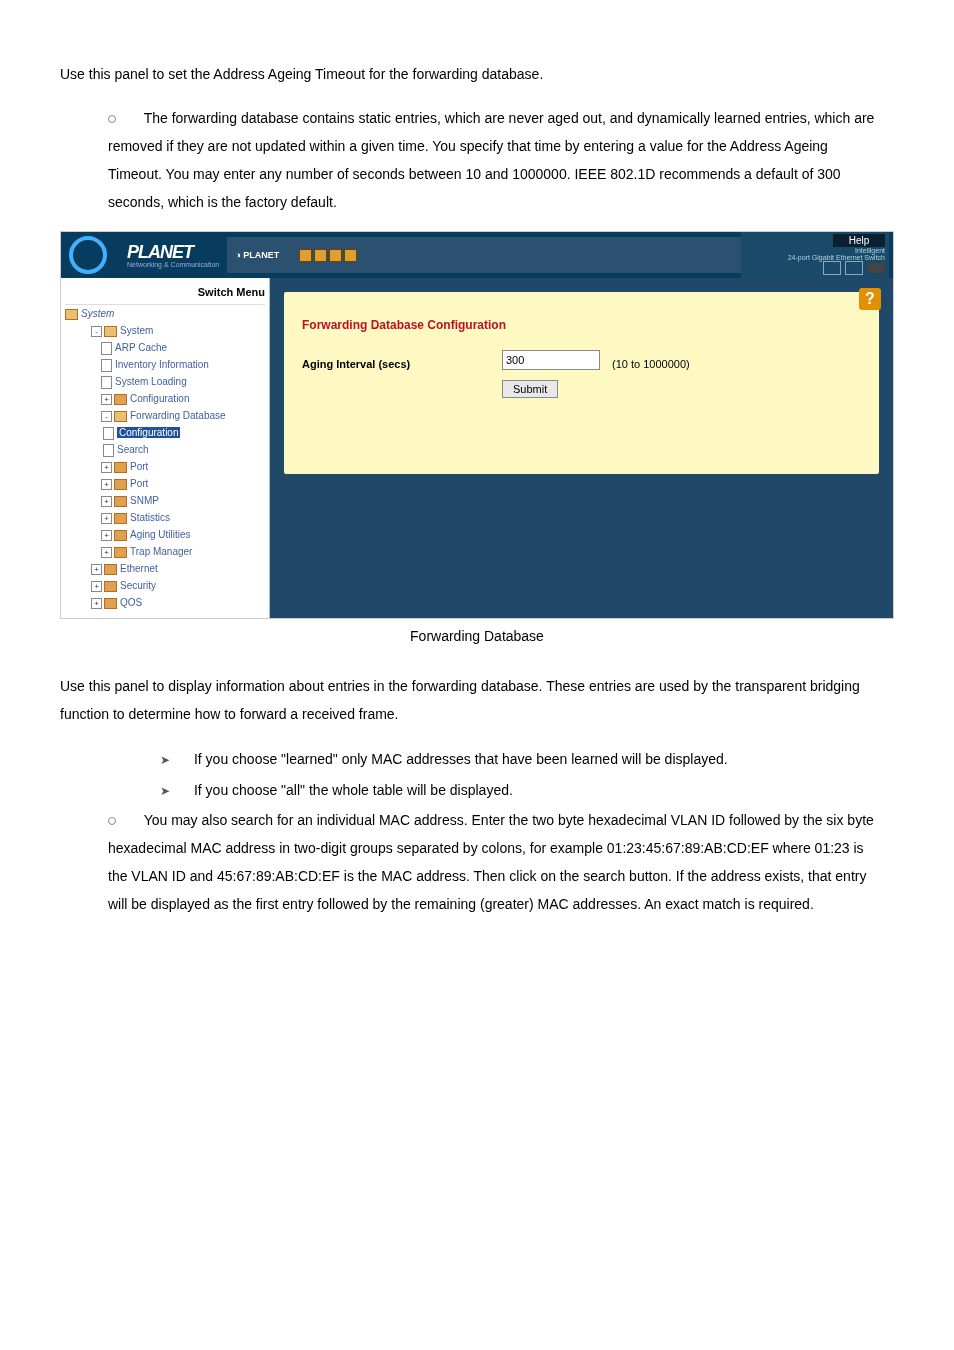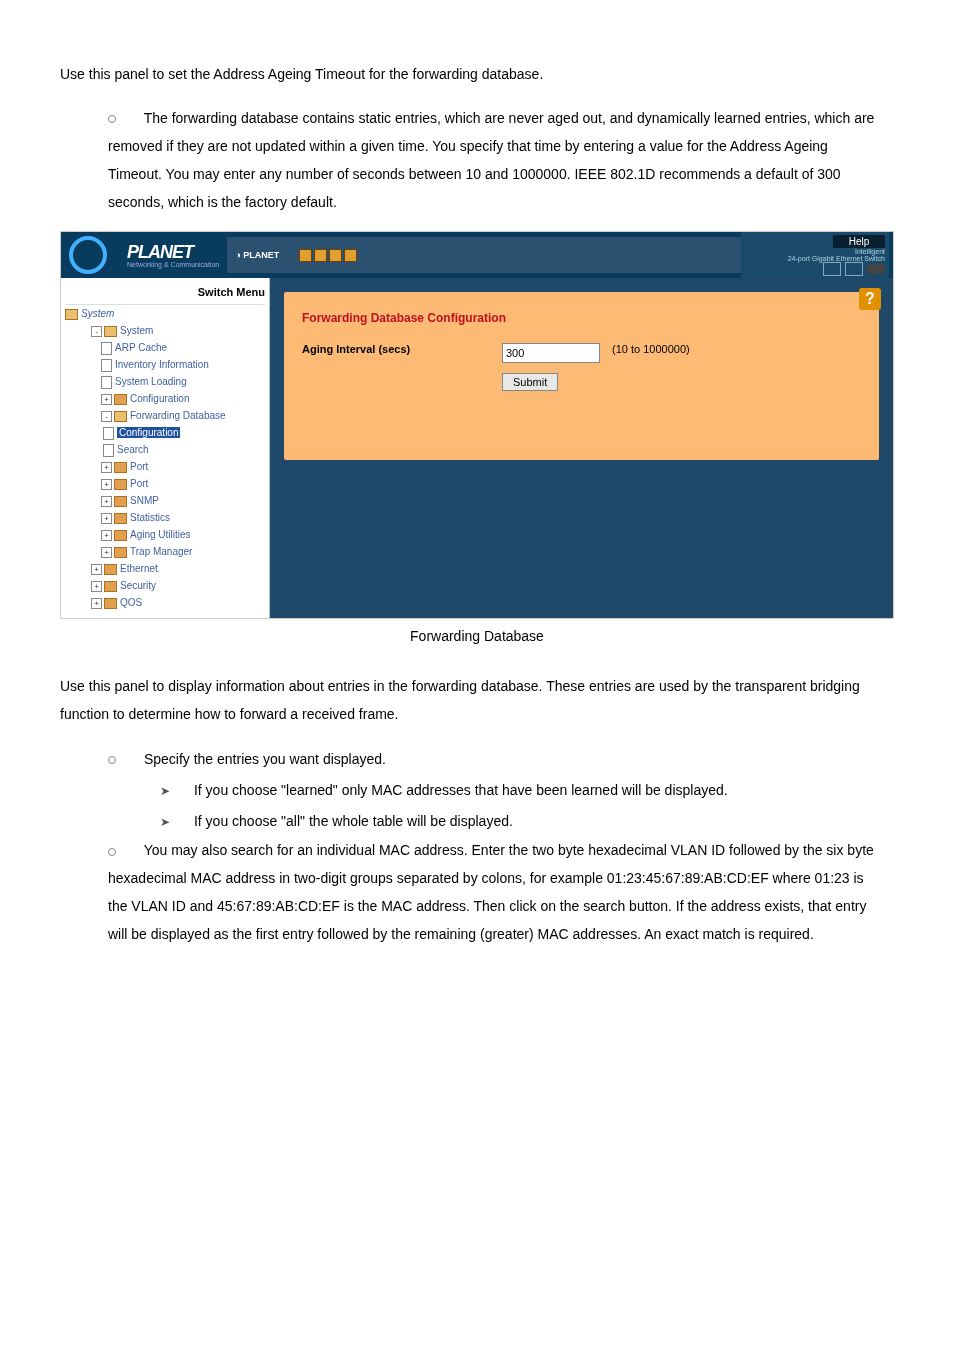--- a/index.html
+++ b/index.html
@@ -16,44 +16,44 @@
 .top-bar{height:46px;background:#083c5e;display:flex;align-items:center;justify-content:space-between;padding:0 8px;position:relative}
 .logo-wrap{display:flex;align-items:center;gap:20px}
 .logo-ring{width:30px;height:30px;border:4px solid #40b0ff;border-radius:50%}
 .logo-txt{color:#fff;display:flex;flex-direction:column;line-height:1}
 .logo-txt .big{font-size:18px;font-weight:900;font-style:italic;letter-spacing:-1px}
 .logo-txt .small{font-size:7px;color:#9ad}
 .mid-panel{height:36px;background:#2b5070;flex:1;margin:0 8px;display:flex;align-items:center;padding:0 8px;gap:20px}
 .mid-logo{color:#fff;font-size:9px;font-weight:bold}
 .yellow-block{display:flex;gap:2px}
 .yport{width:11px;height:11px;background:#e0a030;border:1px solid #704000}
-.help-box{position:absolute;right:4px;top:0;bottom:0;width:140px;background:#1a4a6a;color:#b0d0e0;font-size:7px;text-align:right;padding:2px 4px;display:flex;flex-direction:column;justify-content:center}
+.help-box{position:absolute;right:4px;top:0;bottom:0;width:140px;background:#1a4a6a;color:#b0d0e0;font-size:7px;text-align:right;padding:2px 4px;display:flex;flex-direction:column;justify-content:flex-start}
 .help-box .hl{background:#0a2030;color:#fff;text-align:center;font-size:10px;padding:1px 6px;width:40px;align-self:flex-end}
 .help-icons{display:flex;justify-content:flex-end;gap:4px;align-items:center}
 .sq-icon{width:16px;height:12px;border:1px solid #8ab;display:inline-block}
 .notch{width:18px;height:10px;background:#444;border-radius:2px}
 
 .shot-body{display:flex;min-height:340px}
 .menu-col{width:200px;background:#fff;border-right:1px solid #b0c0cc;padding:6px 4px}
 .menu-title{text-align:right;font-weight:bold;font-size:11px;padding:2px 0 6px 0;border-bottom:1px solid #ddd}
 .tree{font-size:10px;color:#4060a0;line-height:1.7}
 .tree-root{color:#4060a0}
 .folder-ico{display:inline-block;width:11px;height:9px;background:#e0a050;border:1px solid #b07020;vertical-align:middle;margin-right:3px}
 .folder-ico.open{background:#e8c070}
 .page-ico{display:inline-block;width:9px;height:11px;background:#fff;border:1px solid #888;vertical-align:middle;margin-right:3px}
 .lvl1{margin-left:26px}
 .lvl2{margin-left:36px}
 .lvl3{margin-left:38px}
 .boxsign{display:inline-block;width:9px;height:9px;border:1px solid #888;font-size:8px;line-height:9px;text-align:center;color:#333;margin-right:2px;background:#fff}
 .sel{background:#2050a0;color:#fff;padding:0 2px}
 
 .content-col{flex:1;background:#1f4869;position:relative}
-.content-panel{background:#fdba74;margin:14px;border-radius:2px;min-height:130px;padding:19px 18px}
+.content-panel{background:#fef9c3;margin:14px;border-radius:2px;min-height:130px;padding:26px 18px}
 .cp-title{color:#c01020;font-weight:bold;font-size:12px}
-.cp-row{display:flex;align-items:flex-start;margin-top:18px;font-size:11px}
+.cp-row{display:flex;align-items:flex-end;margin-top:18px;font-size:11px}
 .cp-label{font-weight:bold;width:200px}
 .cp-input{border:1px solid #888;width:90px;height:18px;font-size:11px;padding:0 3px}
 .cp-hint{font-size:11px;margin-left:12px}
 .cp-btn-row{margin-top:10px;margin-left:200px}
 .cp-btn{font-size:11px;padding:2px 10px;border:1px solid #888;background:#e8e8e8}
 .qmark{position:absolute;top:10px;right:12px;width:22px;height:22px;background:#e09000;border-radius:3px;color:#fff;font-weight:bold;text-align:center;line-height:22px;font-size:16px}
 
 .caption{text-align:center;font-size:14px;margin:10px 0 28px 0}
 </style>
 </head>
@@ -134,23 +134,20 @@
         </div>
       </div>
     </div>
   </div>
 </div>
 
 <div class="caption">Forwarding Database</div>
 
 <p class="para">Use this panel to display information about entries in the forwarding database. These entries are used by the transparent bridging function to determine how to forward a received frame.</p>
 
-<div class="indent1 bullet-line">
-  <span class="circle"></span><span> Specify the entries you want displayed.</span>
-</div>
 <div class="sublist bullet-line">
   <span class="arrow">➤</span><span> If you choose "learned" only MAC addresses that have been learned will be displayed.</span>
 </div>
 <div class="sublist bullet-line">
   <span class="arrow">➤</span><span> If you choose "all" the whole table will be displayed.</span>
 </div>
 <div class="para indent1">
   <span class="circle"></span><span> You may also search for an individual MAC address. Enter the two byte hexadecimal VLAN ID followed by the six byte hexadecimal MAC address in two-digit groups separated by colons, for example 01:23:45:67:89:AB:CD:EF where 01:23 is the VLAN ID and 45:67:89:AB:CD:EF is the MAC address. Then click on the search button. If the address exists, that entry will be displayed as the first entry followed by the remaining (greater) MAC addresses. An exact match is required.</span>
 </div>
 

